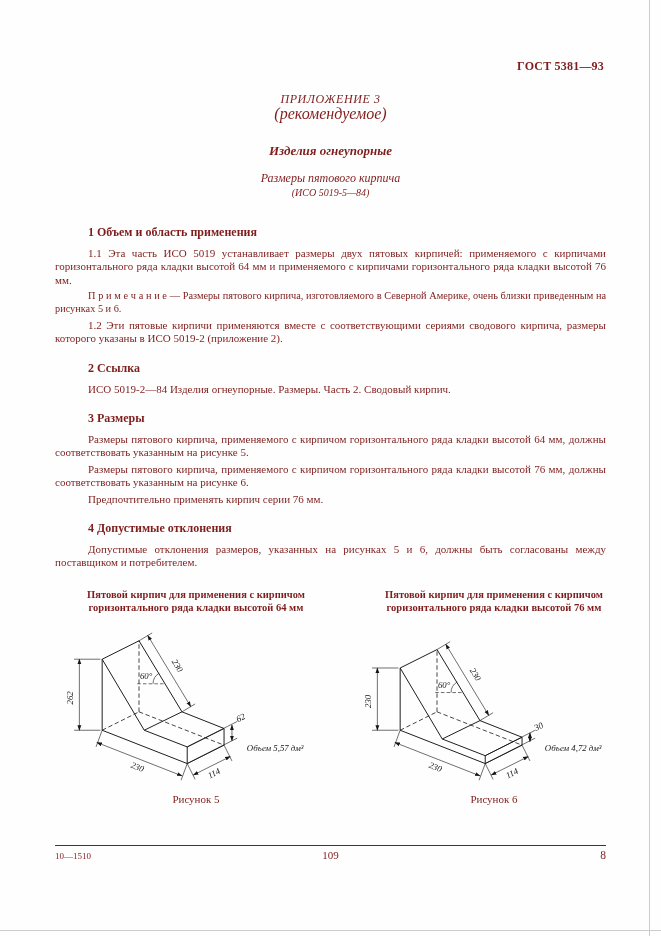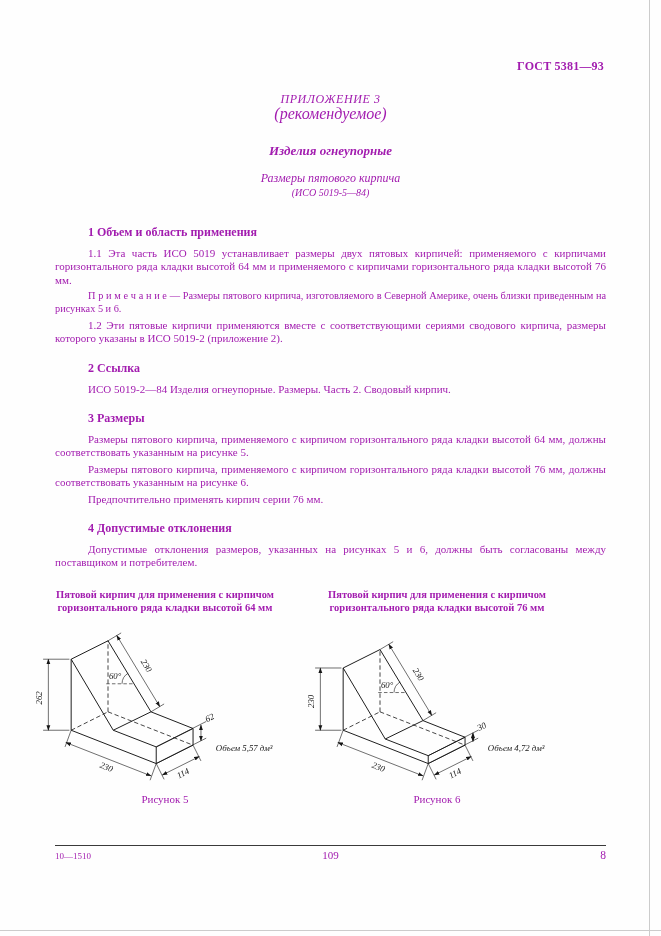--- a/index.html
+++ b/index.html
@@ -1,40 +1,40 @@
 <!DOCTYPE html>
 <html><head>
 <meta charset="utf-8">
 <style>
   * { box-sizing: border-box; }
   html, body { margin: 0; padding: 0; background: #ffffff; }
   .page {
     position: relative; width: 661px; height: 936px; background: #fefefe;
-    font-family: "Liberation Serif", serif; color: #a21caf; overflow: hidden;
+    font-family: "Liberation Serif", serif; color: #7f1d1d; overflow: hidden;
   }
   .edge-right { position:absolute; top:0; bottom:0; right:11px; border-right:1px solid #cccccc; }
   .edge-bottom { position:absolute; left:0; right:0; bottom:5px; border-bottom:1px solid #cccccc; }
 
   .doc-number { position:absolute; top:59px; right:57px; font-size:12px; font-weight:bold; letter-spacing:.2px; }
 
   .content { position:absolute; top:92px; left:55px; width:551px; }
   .center { text-align:center;font-style:italic; }
   .appendix { font-size:12px; line-height:14px; letter-spacing:.6px; }
   .appendix-note { font-size:16px; line-height:13px; margin-top:1px; }
   .doc-title { font-size:13px; font-weight:bold; margin-top:23px; line-height:15px; }
   .doc-subtitle { font-size:12px; margin-top:13px; line-height:14px; }
   .doc-iso { font-size:10px; margin-top:1px; line-height:14px; }
 
   .sec-heading { font-size:12px; font-weight:bold; margin:15px 0 0 0; padding-left:33px; line-height:14px; }
   .sec-heading.first { margin-top:25px; }
   p.body { font-size:11px; line-height:13.4px; text-align:justify; text-indent:33px; margin:8px 0 0 0; }
   p.body.cont { margin-top:3px; }
   p.note { font-size:10.3px; line-height:12.8px; }
 
-  .figures { position:absolute; top:588px; left:29px; width:577px; display:flex; }
+  .figures { position:absolute; top:588px; left:60px; width:577px; display:flex; gap:26px; }
   figure.figure { margin:0; width:272px; }
   .fig-title { font-size:10.5px; font-weight:bold; text-align:center; line-height:13px; }
   svg.drawing { display:block; margin-top:4px; }
   svg text { font-family:"Liberation Serif", serif; font-size:10px; font-style:italic; fill:#161616; stroke:none; }
   figcaption.fig-caption { font-size:11px; text-align:center; margin-top:4px; font-weight:normal; }
 
   .footer {
     position:absolute; left:55px; top:845px; width:551px; border-top:1px solid #3a3a3a;
     padding-top:3px; display:grid; grid-template-columns:1fr auto 1fr; align-items:baseline; font-size:11px;gap:44px;
   }

